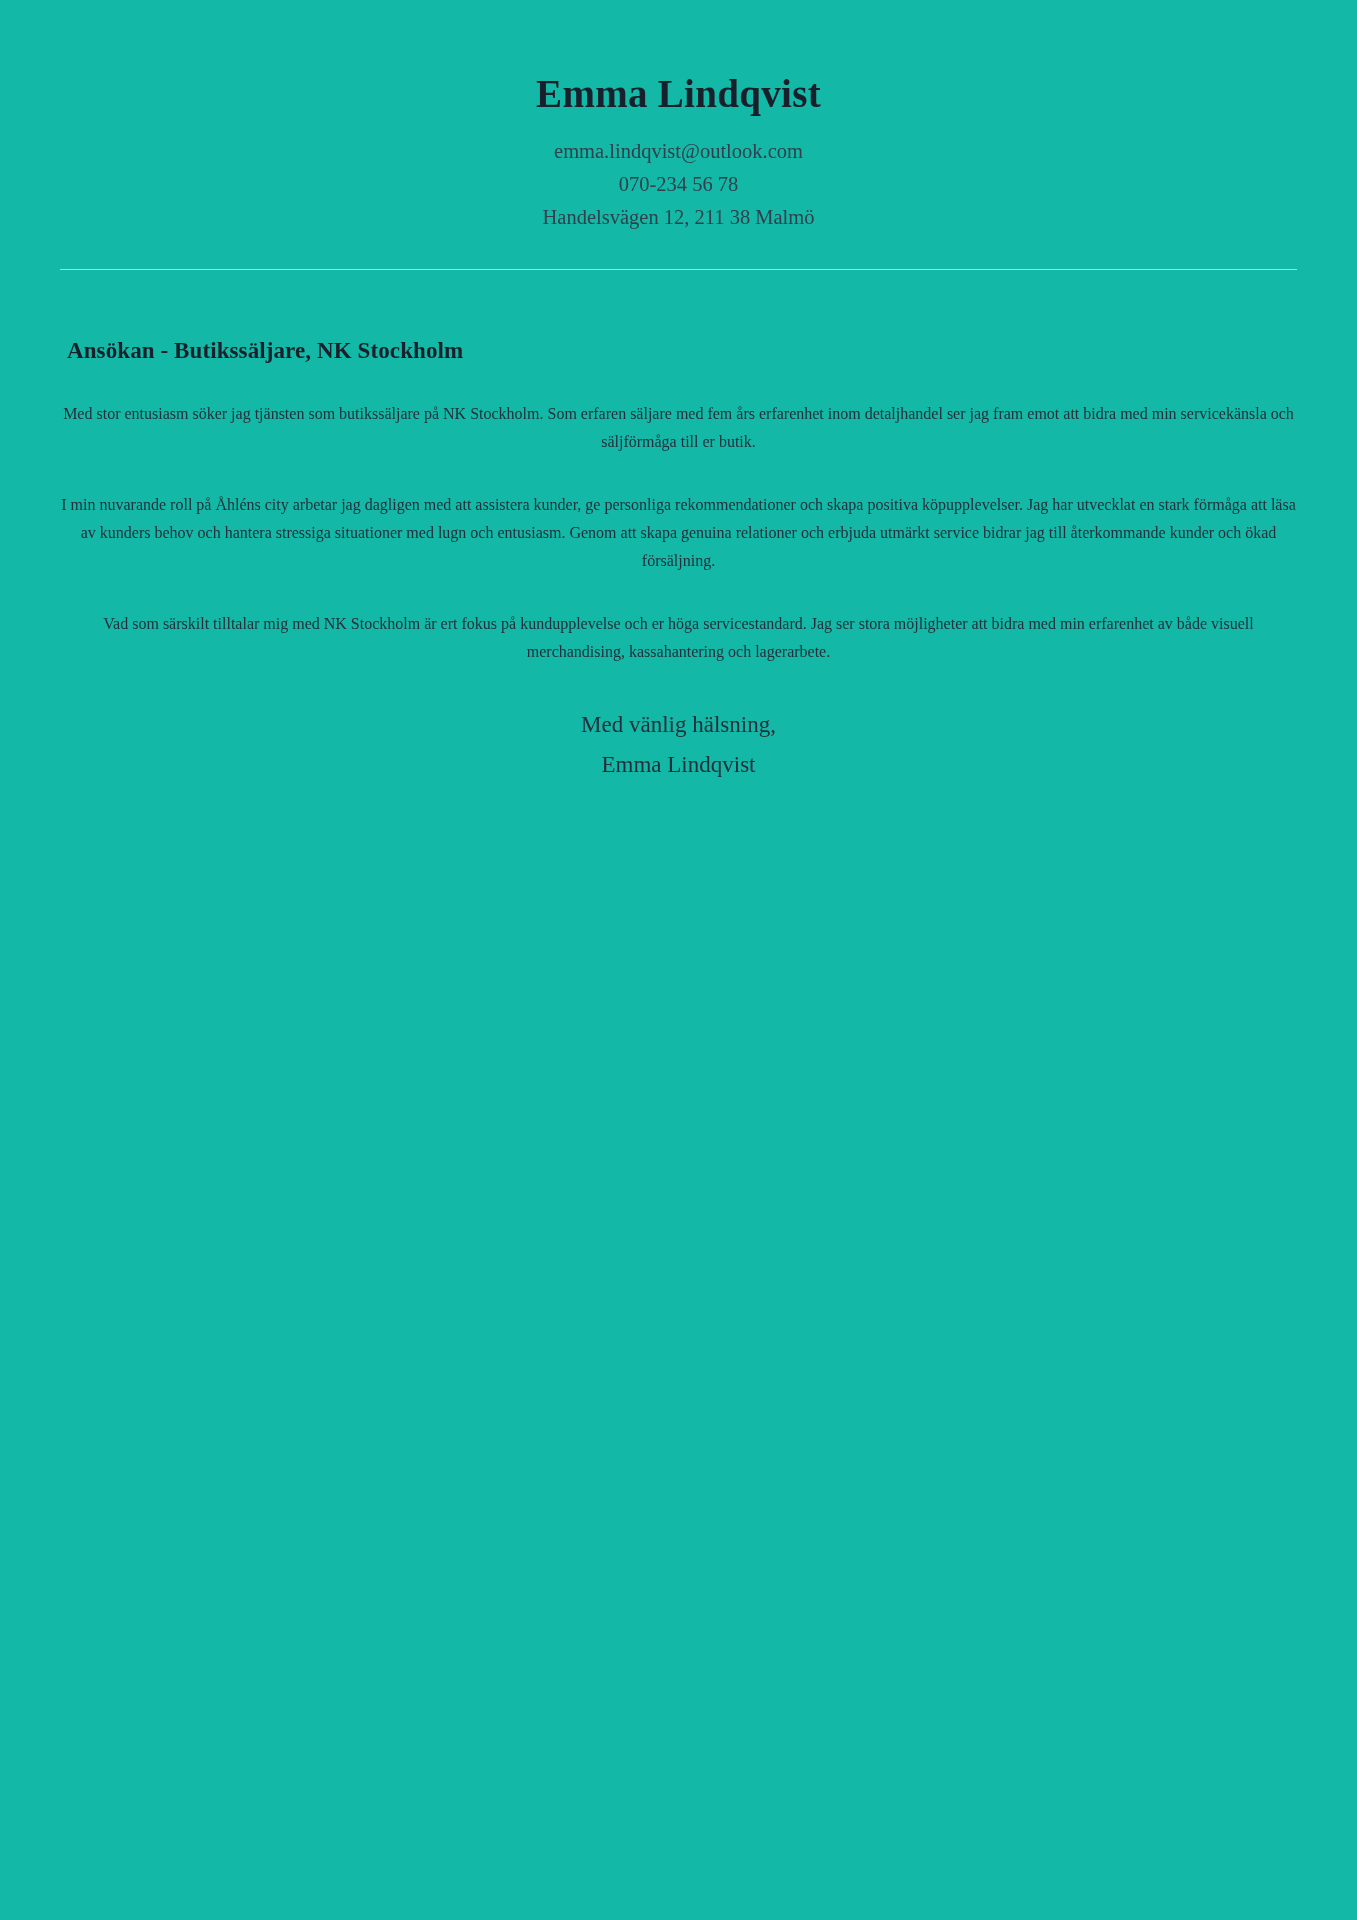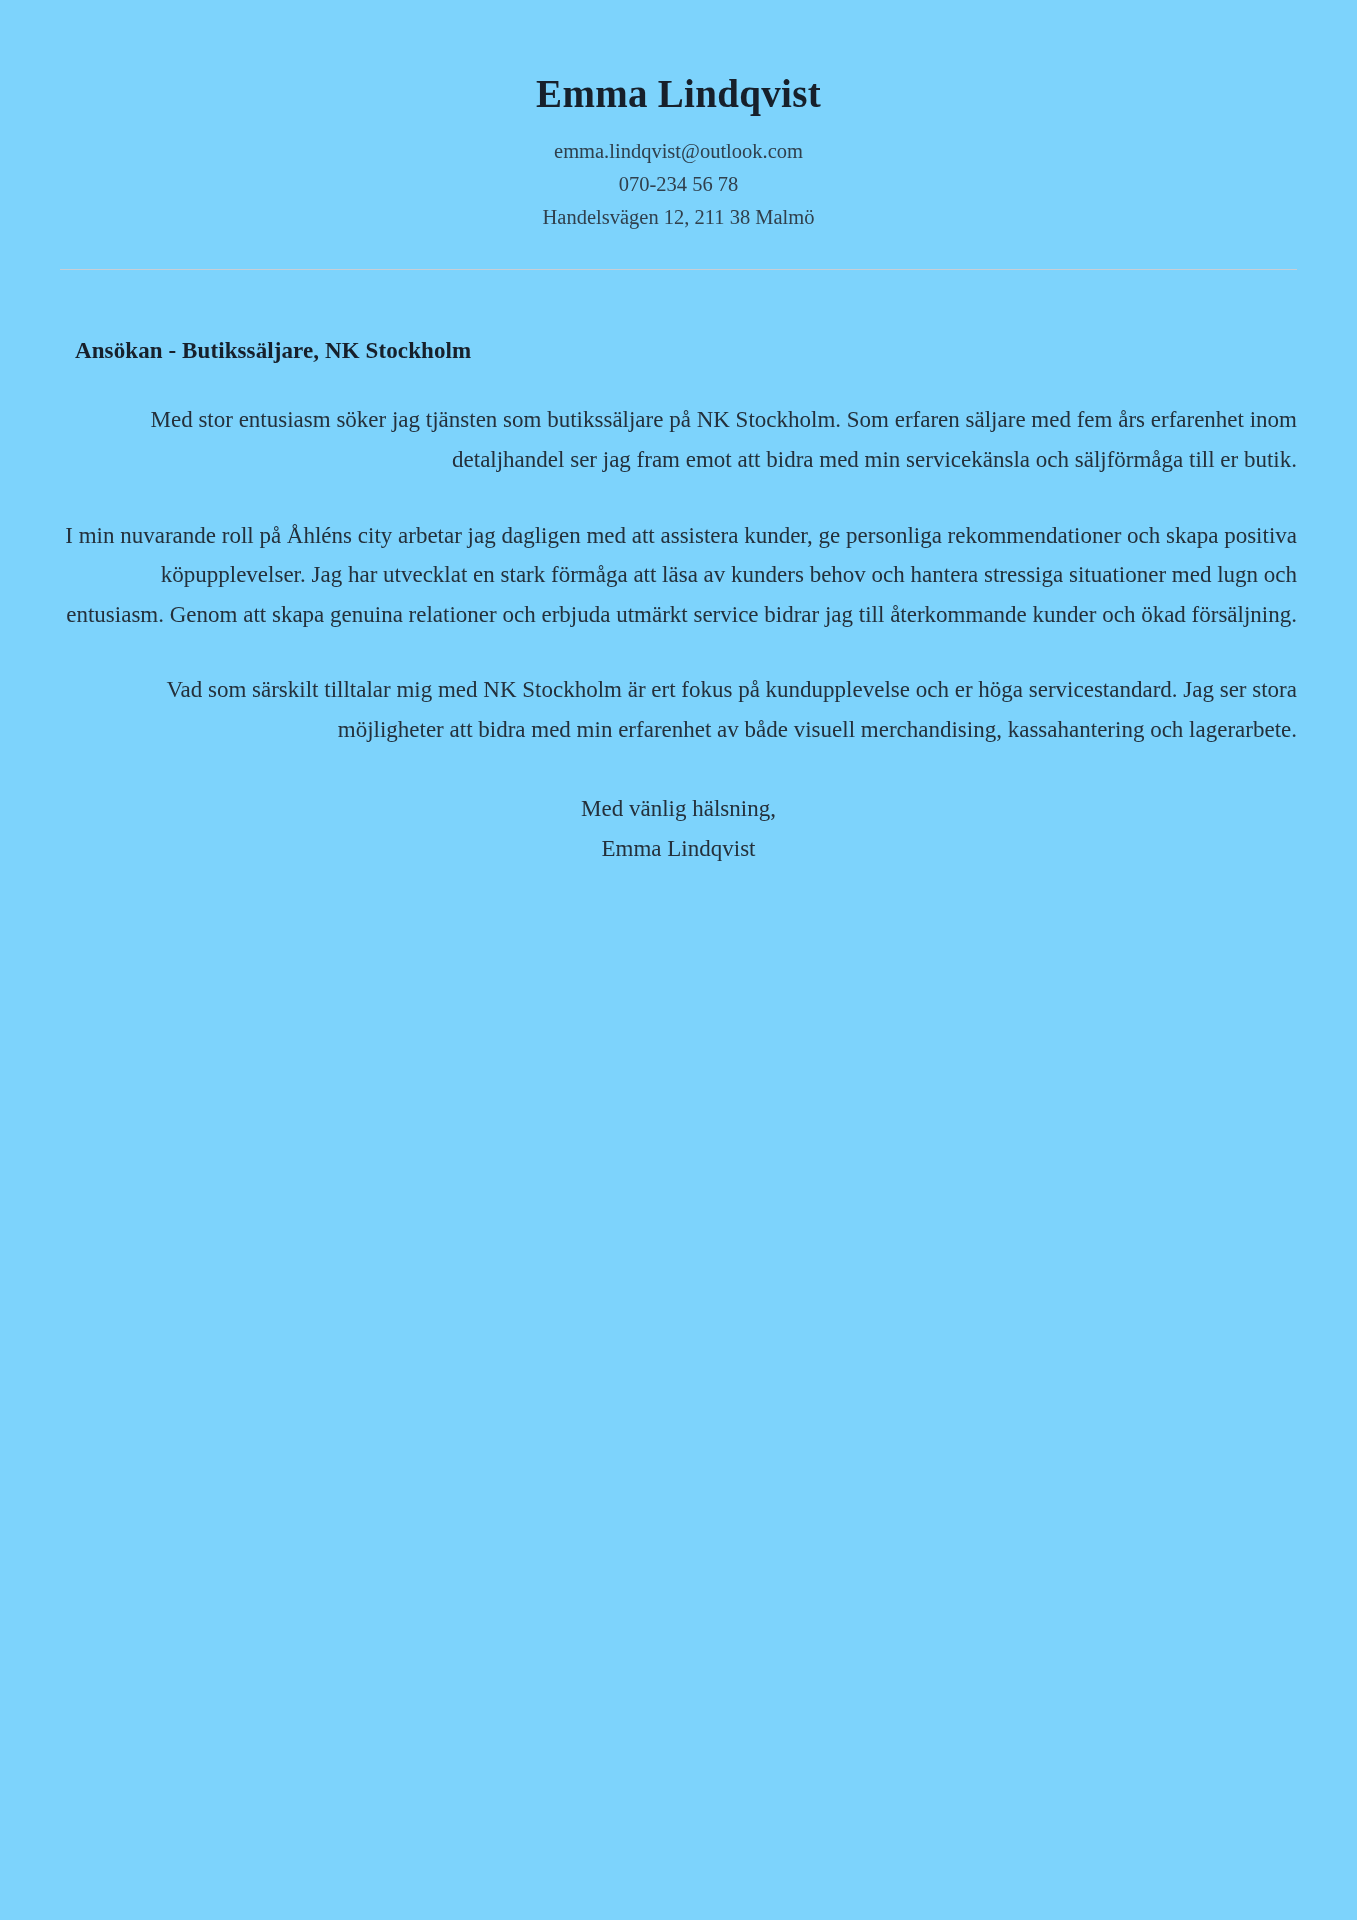--- a/index.html
+++ b/index.html
@@ -12,21 +12,21 @@
     min-height: 1920px;
     font-family: "Liberation Serif", "DejaVu Serif", serif;
     color: #1f2933;
     -webkit-font-smoothing: antialiased;
   }
   .page {
     width: 1357px;
     min-height: 1920px;
     box-sizing: border-box;
     padding: 62px 60px 60px 60px;
-    background: #7dd3fc;
+    background: #14b8a6;
   }
   .letter {
     width: 1237px;
     margin: 0 auto;
   }
   
   .header {
     text-align: center;
     padding-top: 10px;
   }
@@ -49,29 +49,29 @@
     border: none;
     border-top: 1px solid #c9ced4;
     margin: 35px 0 0 0;
     width: 100%;
   }
   
   .subject {
     font-size: 23px;
     font-weight: bold;
     color: #17202b;
-    margin: 68px 0 0 15px;
+    margin: 68px 0 0 7px;
     letter-spacing: 0.1px;
   }
   .para {
-    font-size: 23px;
+    font-size: 16px;
     line-height: 1.72;
     color: #24303b;
     margin: 36px 0 0 0;
-    text-align: right;
+    text-align: center;
     font-family: Liberation Serif, serif;
   }
   .closing {
     font-size: 23px;
     line-height: 1.72;
     color: #24303b;
     margin: 40px 0 0 0;
   }
   .closing div {
     margin: 0;

